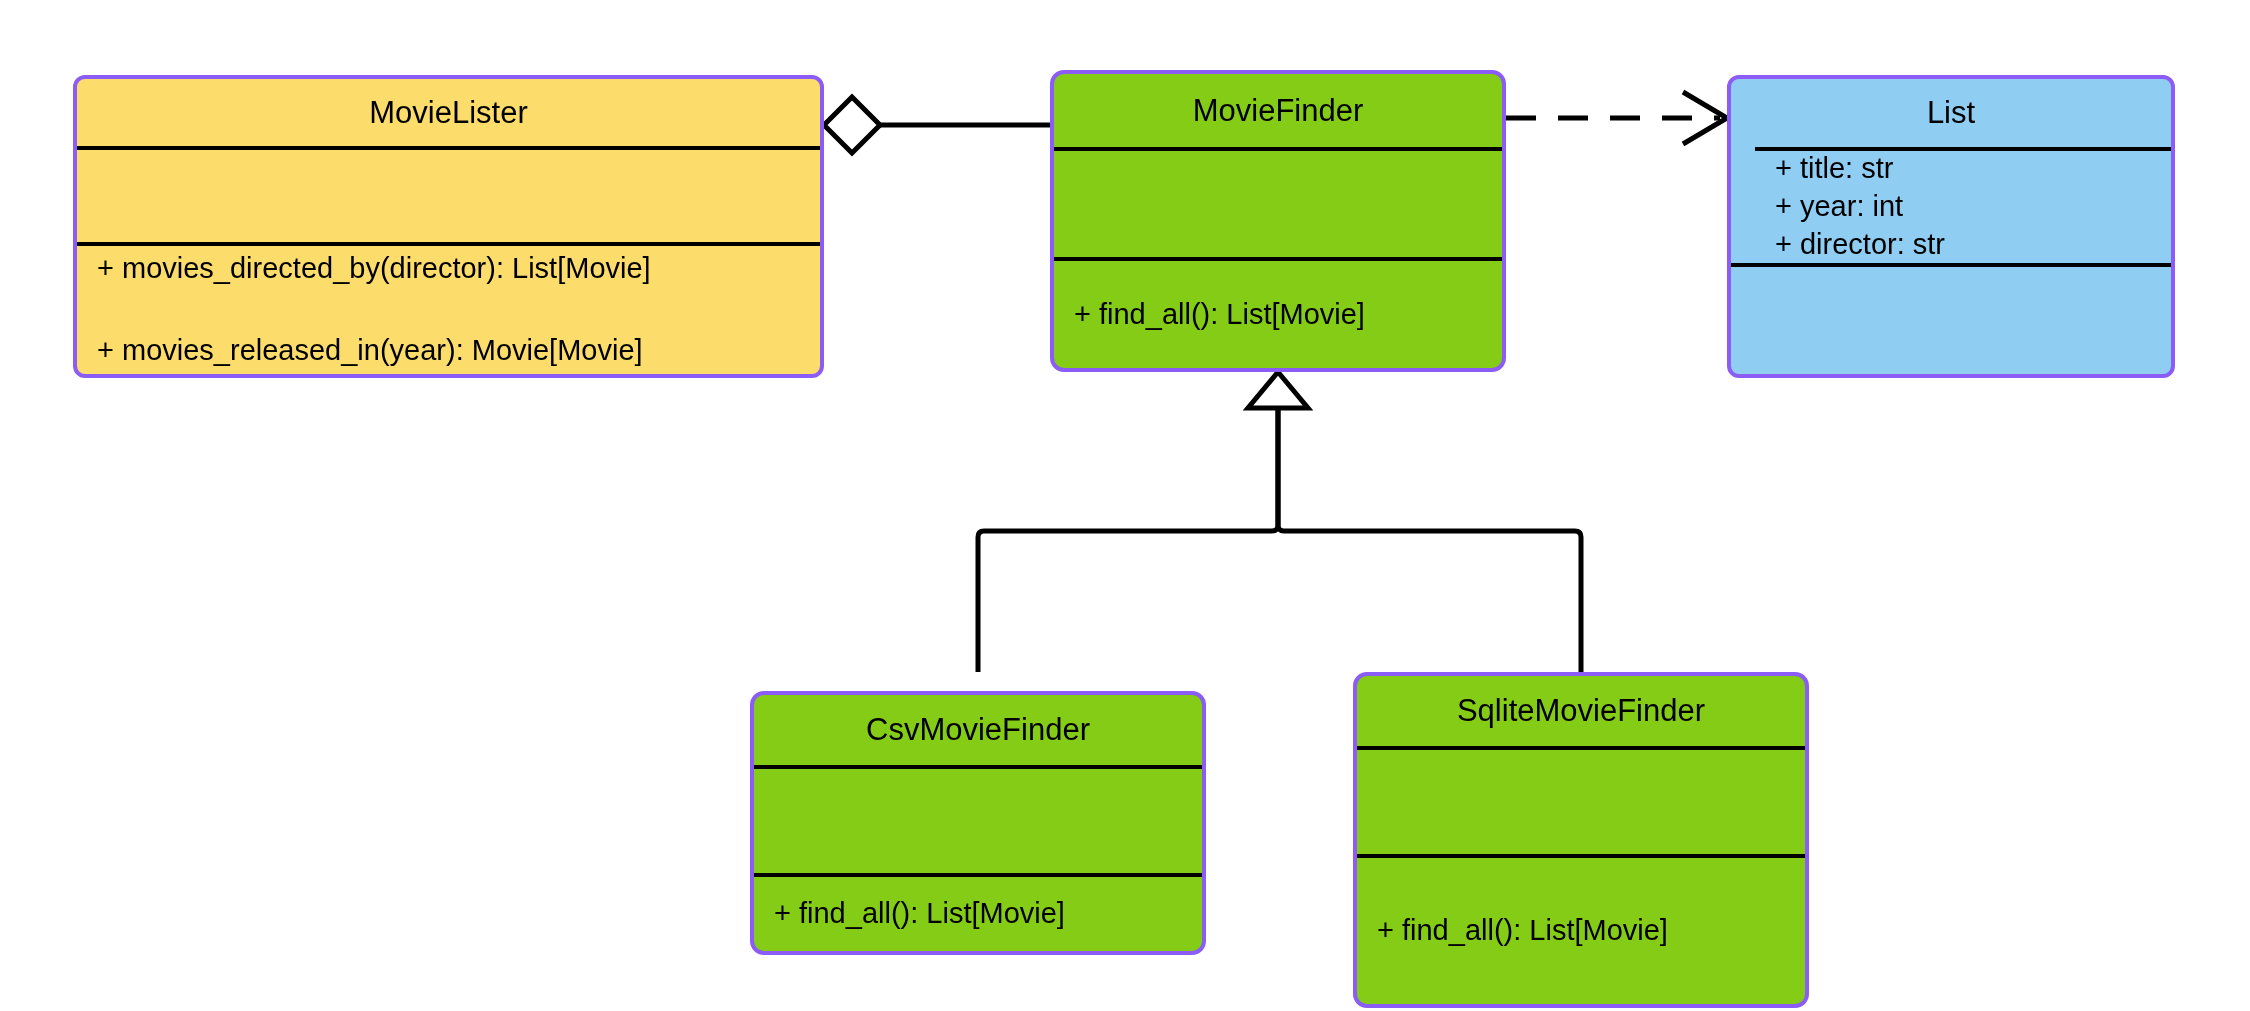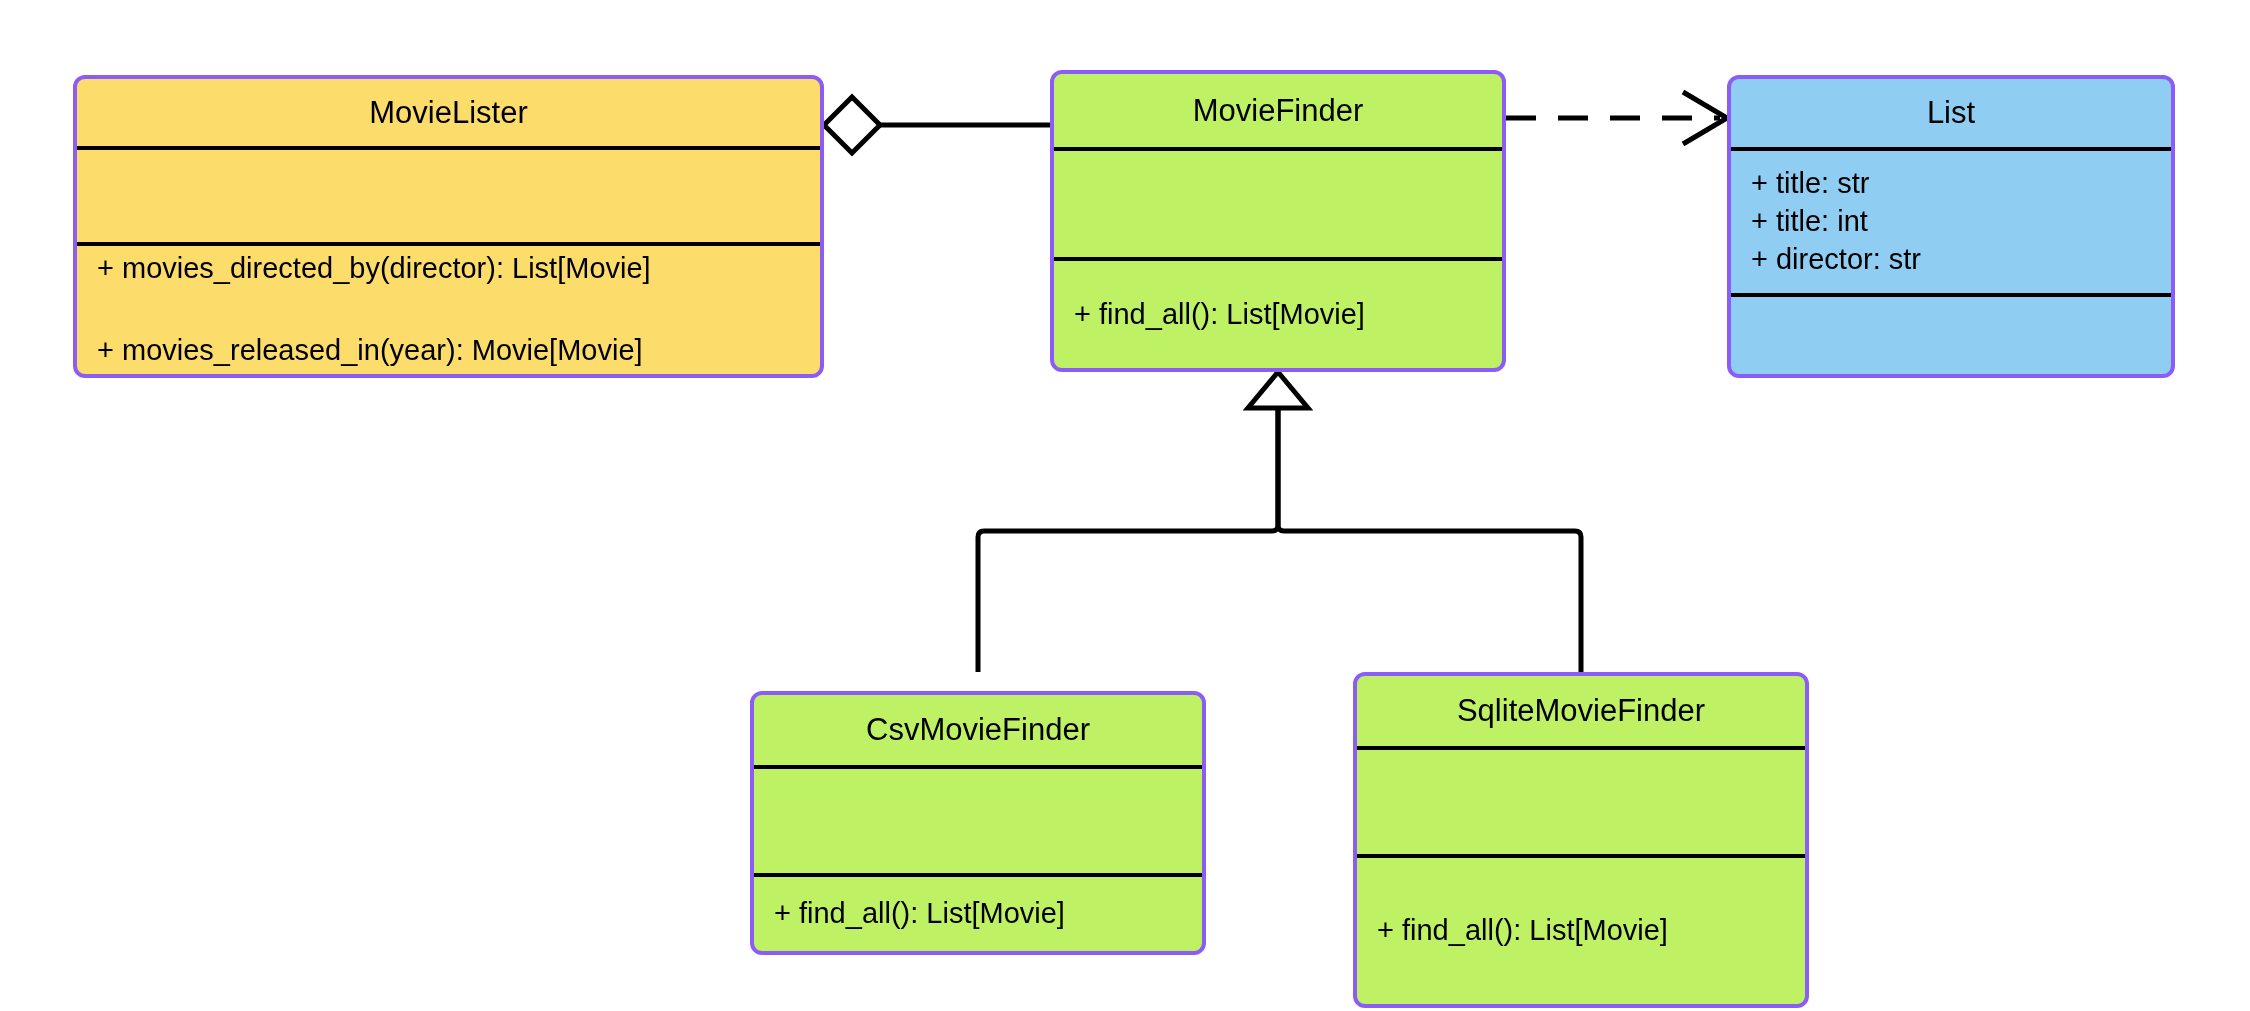--- a/index.html
+++ b/index.html
@@ -54,21 +54,21 @@
   }
   .edge-layer {
     position: absolute;
     left: 0;
     top: 0;
     width: 2250px;
     height: 1011px;
     pointer-events: none;
   }
   .yellow { background: #fcdc6b; }
-  .green  { background: #bef264; }
+  .green  { background: #84cc16; border-radius: 14px; }
   .blue   { background: #8fcdf2; }
 </style>
 </head>
 <body>
 
 <div id="canvas">
 
   <svg class="edge-layer" viewBox="0 0 2250 1011" xmlns="http://www.w3.org/2000/svg">
 
     
@@ -109,23 +109,23 @@
     <div class="compartment divided" style="height:110px;"></div>
     <div class="compartment divided member-list" style="flex:1;">
       <div class="member">+ find_all(): List[Movie]</div>
     </div>
   </div>
 
   <div class="uml-class blue" style="left:1727px; top:75px; width:448px; height:303px;">
     <div class="compartment" style="height:68px;">
       <div class="class-name">List</div>
     </div>
-    <div class="compartment divided member-list" style="height:146px;">
+    <div class="compartment divided member-list" style="height:116px;margin-left:24px;">
       <div class="member">+ title: str</div>
-      <div class="member">+ title: int</div>
+      <div class="member">+ year: int</div>
       <div class="member">+ director: str</div>
     </div>
     <div class="compartment divided" style="flex:1;"></div>
   </div>
 
   <div class="uml-class green" style="left:750px; top:691px; width:456px; height:264px;">
     <div class="compartment" style="height:70px;">
       <div class="class-name">CsvMovieFinder</div>
     </div>
     <div class="compartment divided" style="height:108px;"></div>

